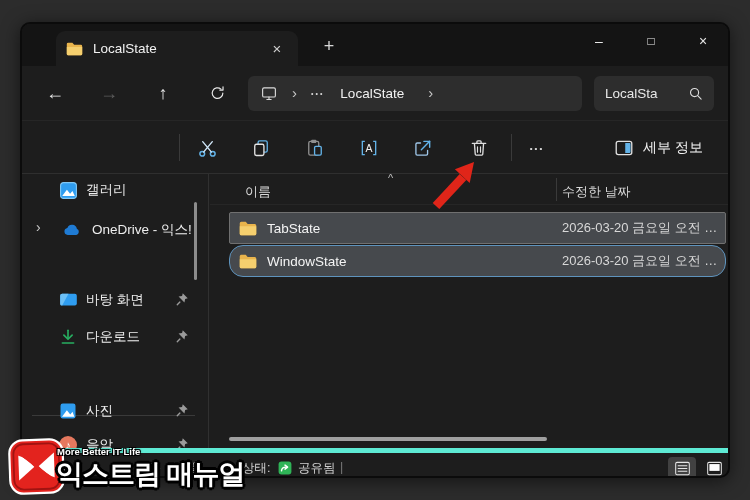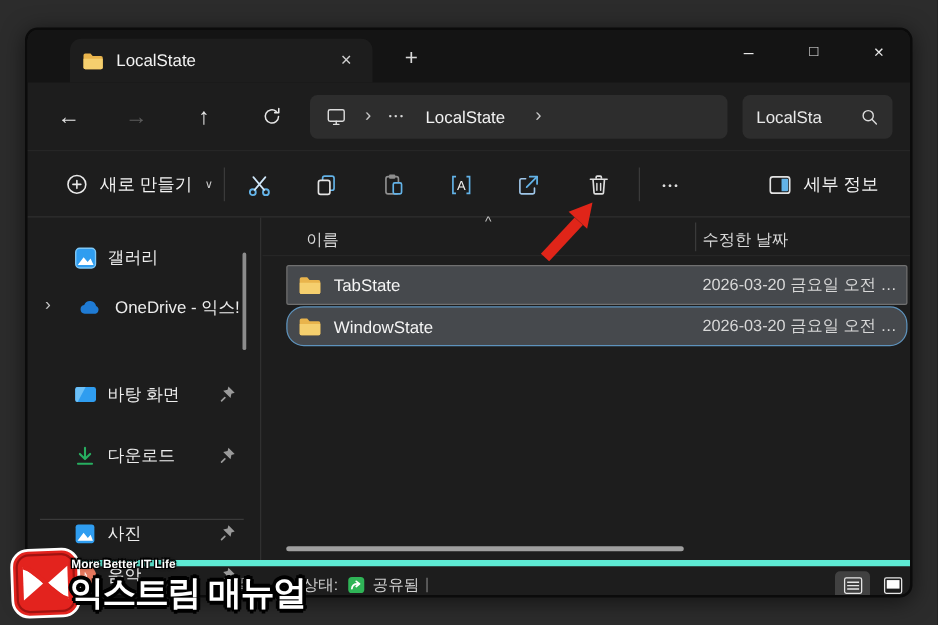--- a/index.html
+++ b/index.html
@@ -37,21 +37,21 @@
   .toolbar{position:absolute;left:0;top:96px;width:100%;height:54px;border-top:1px solid #262626;border-bottom:1px solid #2f2f2f;box-sizing:border-box;}
   .tb-new{position:absolute;left:22px;top:10px;height:33px;display:flex;align-items:center;gap:9px;color:#f2f2f2;
           font-size:14px;padding:0 8px;border-radius:5px;}
   .tb-caret{color:#cfcfcf;font-size:9px;margin-left:1px;}
   .tb-sep{position:absolute;top:13px;width:1px;height:27px;background:#3a3a3a;}
   .tb-btn{position:absolute;top:9px;width:36px;height:36px;display:flex;align-items:center;justify-content:center;border-radius:5px;}
   .tb-more{color:#e0e0e0;font-size:8px;letter-spacing:2px;}
   .tb-details{position:absolute;left:592px;top:9px;height:36px;display:flex;align-items:center;gap:9px;color:#f2f2f2;font-size:14px;justify-content:space-between;}
   
   .sidebar{position:absolute;left:0;top:150px;width:187px;height:274px;border-right:1px solid #303030;box-sizing:border-box;}
-  .side-item{position:absolute;left:4px;width:179px;height:30px;display:flex;align-items:center;border-radius:4px;margin-top:16px;}
+  .side-item{position:absolute;left:4px;width:179px;height:30px;display:flex;align-items:center;border-radius:4px;}
   .side-chev{position:absolute;left:10px;color:#c8c8c8;font-size:14px;top:4px;}
   .side-icon{position:absolute;left:32px;width:20px;height:20px;display:flex;align-items:center;justify-content:center;}
   .side-label{position:absolute;left:60px;color:#ededed;font-size:13.5px;white-space:nowrap;}
   .side-pin{position:absolute;left:148px;width:16px;height:16px;}
   .side-sep{position:absolute;left:10px;top:241px;width:163px;height:1px;background:#3a3a3a;}
   .side-scroll{position:absolute;left:172px;top:28px;width:3px;height:78px;background:#8c8c8c;border-radius:2px;}
   .music-icon{width:18px;height:18px;border-radius:50%;background:#e5785e;color:#fff;font-size:11px;
               display:flex;align-items:center;justify-content:center;}
   
   .main{position:absolute;left:188px;top:150px;width:521px;height:274px;}
@@ -124,28 +124,20 @@
     <div class="searchbox">
       <span class="search-text">LocalSta</span>
       <svg width="15" height="15" viewBox="0 0 24 24">
           <circle cx="10.5" cy="10.5" r="6.5" fill="none" stroke="#dcdcdc" stroke-width="1.8"></circle>
           <path d="M15.5 15.5 L21 21" stroke="#dcdcdc" stroke-width="1.8" stroke-linecap="round"></path>
         </svg>
     </div>
   </div>
 
   <div class="toolbar">
-    <div class="tb-new">
-      <svg width="19" height="19" viewBox="0 0 24 24">
-          <circle cx="12" cy="12" r="9" fill="none" stroke="#eaeaea" stroke-width="1.6"></circle>
-          <path d="M12 8 v8 M8 12 h8" stroke="#eaeaea" stroke-width="1.6" stroke-linecap="round"></path>
-        </svg>
-      <span>새로 만들기</span>
-      <span class="tb-caret">∨</span>
-    </div>
     <div class="tb-sep" style="left:157px;"></div>
 
     <div class="tb-btn" style="left:167px;">
       <svg width="21" height="21" viewBox="0 0 24 24">
           <circle cx="6" cy="18" r="2.7" fill="none" stroke="#63b3e8" stroke-width="1.7"></circle>
           <circle cx="18" cy="18" r="2.7" fill="none" stroke="#63b3e8" stroke-width="1.7"></circle>
           <path d="M7.7 15.9 L17.5 4.2 M16.3 15.9 L6.5 4.2" stroke="#cfe6f8" stroke-width="1.6" stroke-linecap="round"></path>
         </svg>
     </div>
     <div class="tb-btn" style="left:221px;">
@@ -229,21 +221,21 @@
       <span class="side-label">바탕 화면</span>
       <span class="side-pin">
         <svg width="15" height="15" viewBox="0 0 24 24">
             <g fill="#9a9a9a">
               <path d="M14 2 l8 8 -4.2 1.1 -1.1 5.6 -9.4-9.4 5.6-1.1 z"></path>
               <rect x="6.2" y="14.2" width="2.2" height="8" rx="1" transform="rotate(45 7.3 18.2)"></rect>
             </g>
           </svg>
       </span>
     </div>
-    <div class="side-item" style="top:160px;">
+    <div class="side-item" style="top:148px;">
       <span class="side-icon">
         <svg width="18" height="18" viewBox="0 0 24 24">
             <path d="M12 3 v11" stroke="#27ae60" stroke-width="2.2" stroke-linecap="round" fill="none"></path>
             <path d="M6.5 9.5 L12 15 l5.5-5.5" stroke="#27ae60" stroke-width="2.2" stroke-linecap="round" stroke-linejoin="round" fill="none"></path>
             <path d="M4.5 20 h15" stroke="#27ae60" stroke-width="2.2" stroke-linecap="round"></path>
           </svg>
       </span>
       <span class="side-label">다운로드</span>
       <span class="side-pin">
         <svg width="15" height="15" viewBox="0 0 24 24">

